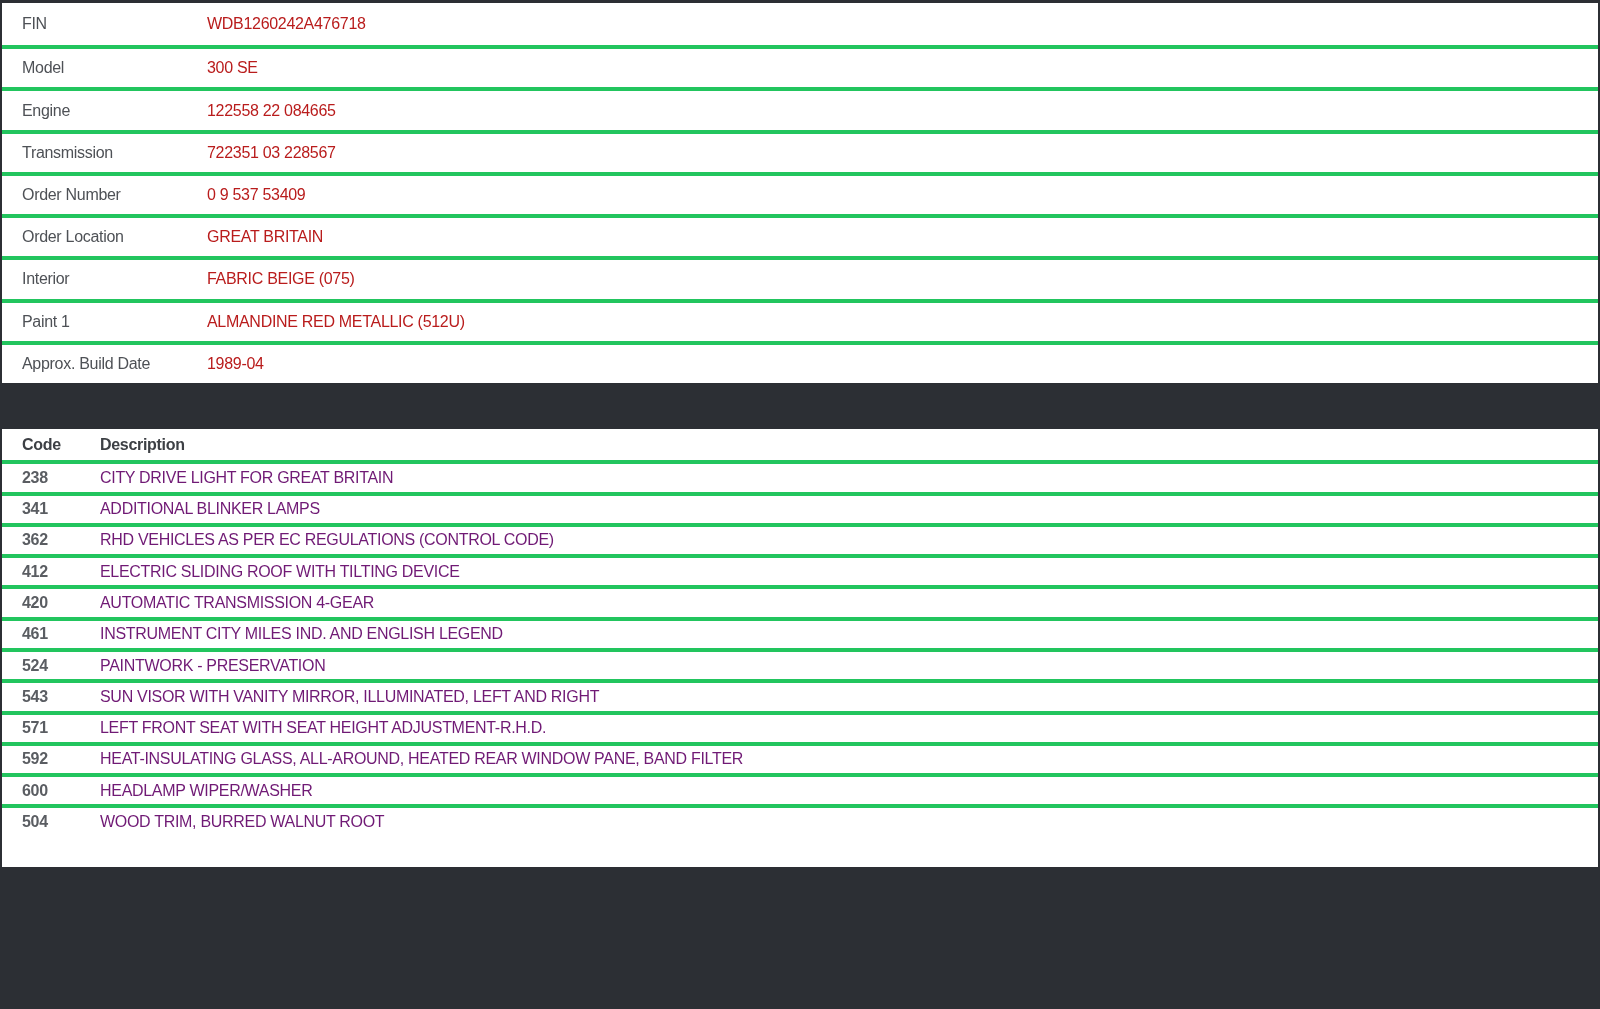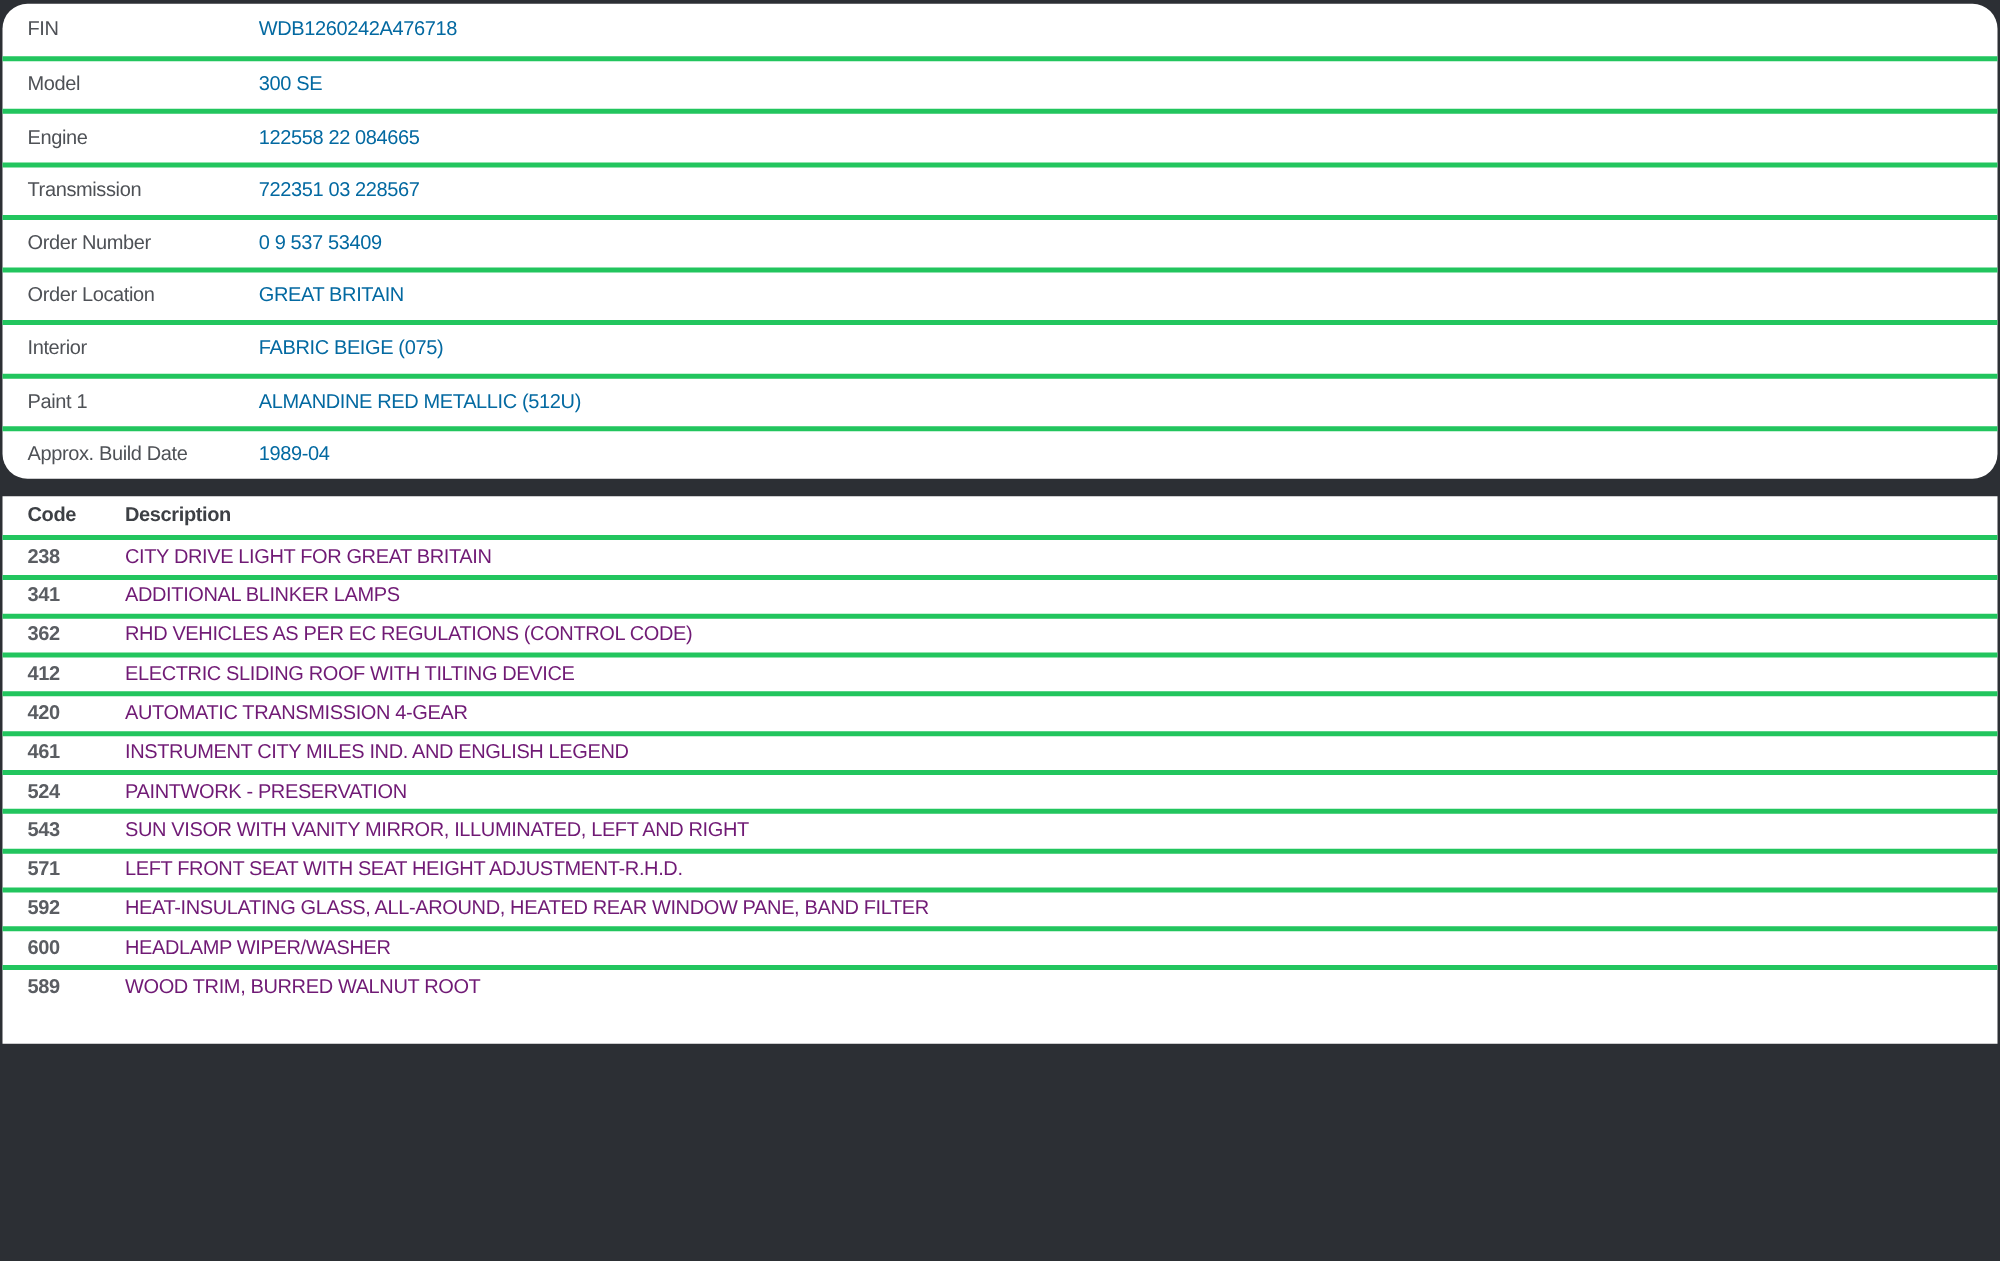--- a/index.html
+++ b/index.html
@@ -20,22 +20,21 @@
 
   .card {
     background: #ffffff;
     width: 100%;
   }
 
   .card-info {
     height: 380px;
     display: grid;
     grid-template-rows: repeat(9, 1fr);
-    margin-bottom: 14px;
-    border-radius: 20px;
+    margin-bottom: 46px;
   }
 
   .card-options {
     height: 438px;
     display: grid;
     grid-template-rows: repeat(14, 1fr);
   }
 
   .row {
     display: grid;
@@ -51,21 +50,21 @@
 
   .card-info .row { grid-template-columns: 185px 1fr; }
   .card-options .row { grid-template-columns: 78px 1fr; }
 
   .label {
     color: #4e5156;
     font-weight: 400;
   }
 
   .value {
-    color: #0369a1;
+    color: #b91c1c;
     font-weight: 400;
   }
 
   .th {
     color: #3d4045;
     font-weight: 700;
   }
 
   .code {
     color: #5a5d62;
@@ -164,18 +163,18 @@
     </div>
     <div class="row">
       <div class="code">592</div>
       <div class="desc">HEAT-INSULATING GLASS, ALL-AROUND, HEATED REAR WINDOW PANE, BAND FILTER</div>
     </div>
     <div class="row">
       <div class="code">600</div>
       <div class="desc">HEADLAMP WIPER/WASHER</div>
     </div>
     <div class="row">
-      <div class="code">589</div>
+      <div class="code">504</div>
       <div class="desc">WOOD TRIM, BURRED WALNUT ROOT</div>
     </div>
   </section>
 
 </div>
 
 </body></html>

